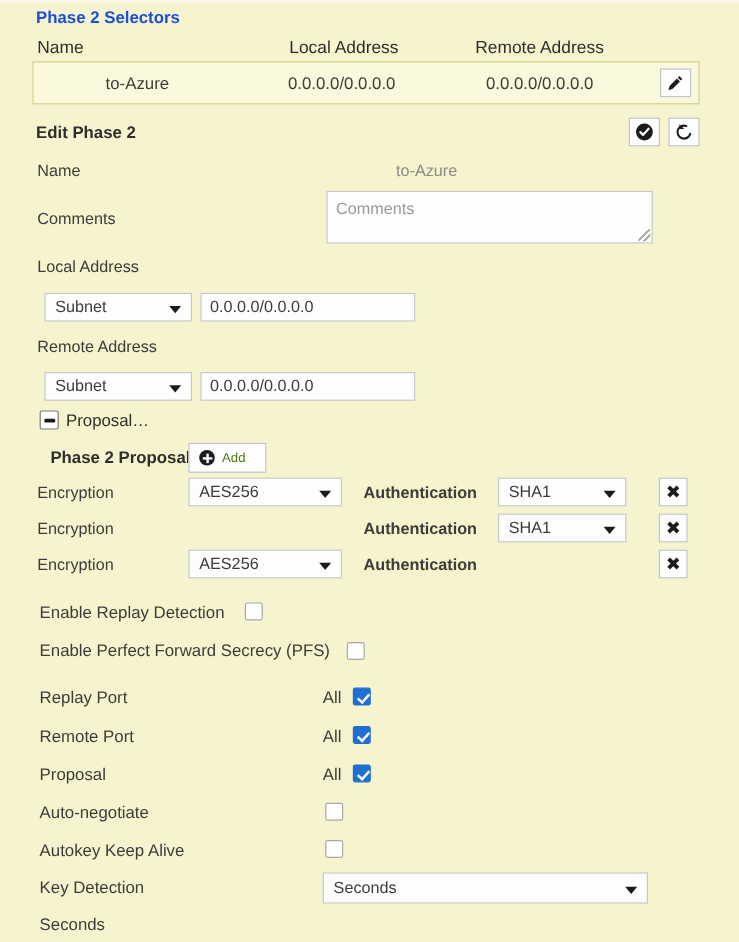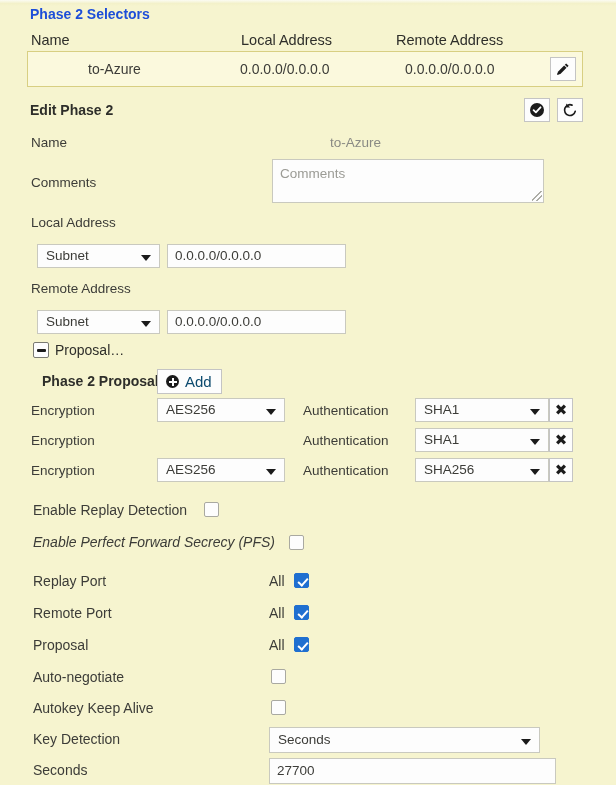--- a/index.html
+++ b/index.html
@@ -132,27 +132,27 @@
   }
   #add-btn .plus {
     width: 13px; height: 13px; border-radius: 50%;
     background: #1b1b1b; position: relative; flex: none;
   }
   #add-btn .plus::before, #add-btn .plus::after {
     content: ""; position: absolute; background: #fdfdfd;
   }
   #add-btn .plus::before { left: 2.5px; top: 5.5px; width: 8px; height: 2px; }
   #add-btn .plus::after  { left: 5.5px; top: 2.5px; width: 2px; height: 8px; }
-  #add-btn .add-txt { color: #0c4a6e; font-size: 15px; }
+  #add-btn .add-txt { color: #4d7c0f; font-size: 11px; }
 
   .prop-row { position: absolute; left: 0; width: 616px; height: 26px; }
   .prop-row .enc-lbl  { position: absolute; left: 31px;  top: 5px; }
-  .prop-row .auth-lbl { position: absolute; left: 303px; top: 5px; }
+  .prop-row .auth-lbl { position: absolute; left: 303px; top: 5px; font-weight: bold; }
   .prop-row .enc-sel  { left: 157px; top: 0px; width: 128px; }
-  .prop-row .auth-sel { left: 415px; top: 0px; width: 134px; }
+  .prop-row .auth-sel { left: 415px; top: 0px; width: 107px; }
   .prop-row .del-btn  { left: 549px; top: 0px; width: 24px; height: 24px; }
   .prop-row .del-btn .x {
     font-size: 15px; font-weight: bold; color: #1b1b1b; line-height: 1;
     font-family: "DejaVu Sans", sans-serif;
   }
 
   #prop-row-0 { top: 398px; }
   #prop-row-1 { top: 428px; }
   #prop-row-2 { top: 458px; }
 
@@ -167,21 +167,21 @@
   }
   .cb.checked::after {
     content: ""; position: absolute;
     left: 4.5px; top: 1.5px; width: 4px; height: 8px;
     border: solid #ffffff; border-width: 0 2px 2px 0;
     transform: rotate(42deg);
   }
 
   #lbl-replay { left: 33px; top: 502px; font-size: 14px; }
   #cb-replay  { left: 204px; top: 502px; }
-  #lbl-pfs    { left: 33px; top: 534px; font-size: 14px; font-style: italic; }
+  #lbl-pfs    { left: 33px; top: 534px; font-size: 14px; }
   #cb-pfs     { left: 289px; top: 535px; }
 
   #lbl-local-port  { left: 33px; top: 573px; font-size: 14px; }
   #txt-local-port  { left: 269px; top: 573px; font-size: 14px; }
   #cb-local-port   { left: 294px; top: 573px; }
 
   #lbl-remote-port { left: 33px; top: 605px; font-size: 14px; }
   #txt-remote-port { left: 269px; top: 605px; font-size: 14px; }
   #cb-remote-port  { left: 294px; top: 605px; }
 
@@ -315,24 +315,20 @@
     </div>
   </div>
 
   <div class="prop-row" id="prop-row-2">
     <span class="lbl enc-lbl">Encryption</span>
     <div class="sel enc-sel">
       <span class="txt">AES256</span>
       <span class="arrow"></span>
     </div>
     <span class="lbl auth-lbl">Authentication</span>
-    <div class="sel auth-sel">
-      <span class="txt">SHA256</span>
-      <span class="arrow"></span>
-    </div>
     <div class="icon-btn del-btn">
       <span class="x">✖</span>
     </div>
   </div>
 
   <div class="abs lbl" id="lbl-replay">Enable Replay Detection</div>
   <div class="cb" id="cb-replay"></div>
 
   <div class="abs lbl" id="lbl-pfs">Enable Perfect Forward Secrecy (PFS)</div>
   <div class="cb" id="cb-pfs"></div>
@@ -355,17 +351,14 @@
   <div class="abs lbl" id="lbl-keepalive">Autokey Keep Alive</div>
   <div class="cb" id="cb-keepalive"></div>
 
   <div class="abs lbl" id="lbl-keylifetime">Key Detection</div>
   <div class="sel" id="sel-keylifetime">
     <span class="txt">Seconds</span>
     <span class="arrow"></span>
   </div>
 
   <div class="abs lbl" id="lbl-seconds">Seconds</div>
-  <div class="inp" id="inp-seconds">
-    <span class="txt">27700</span>
-  </div>
 
 </div>
 
 </body></html>

